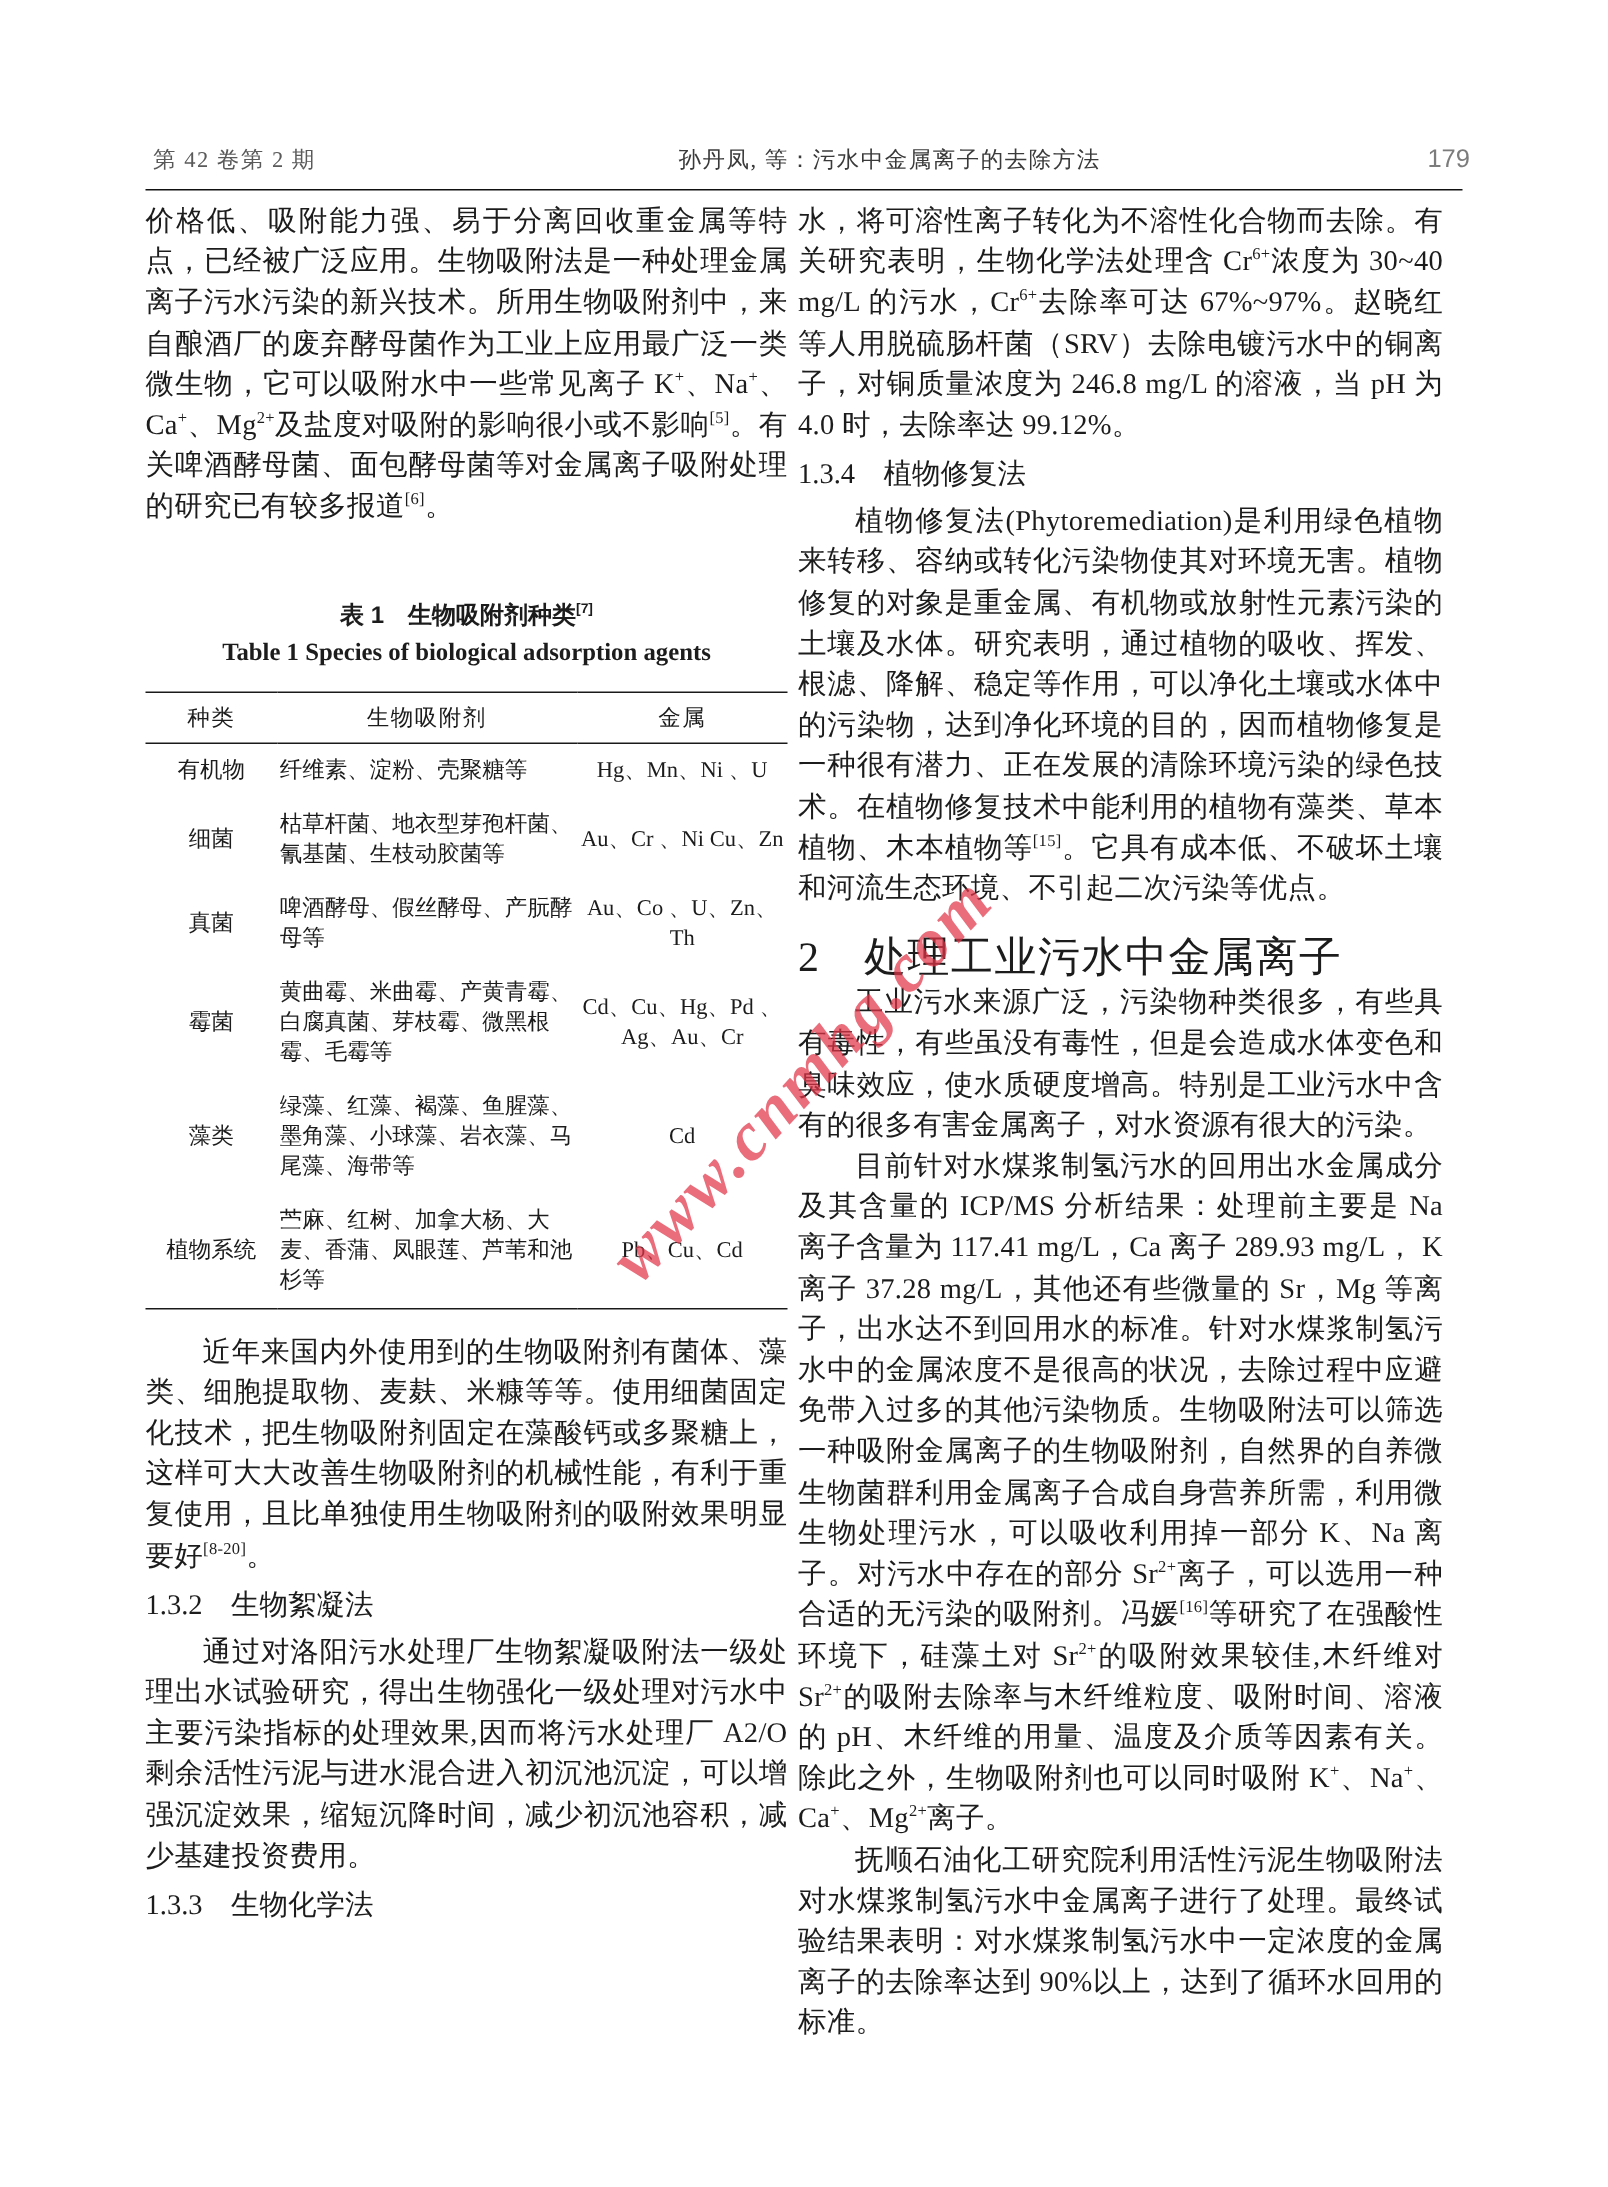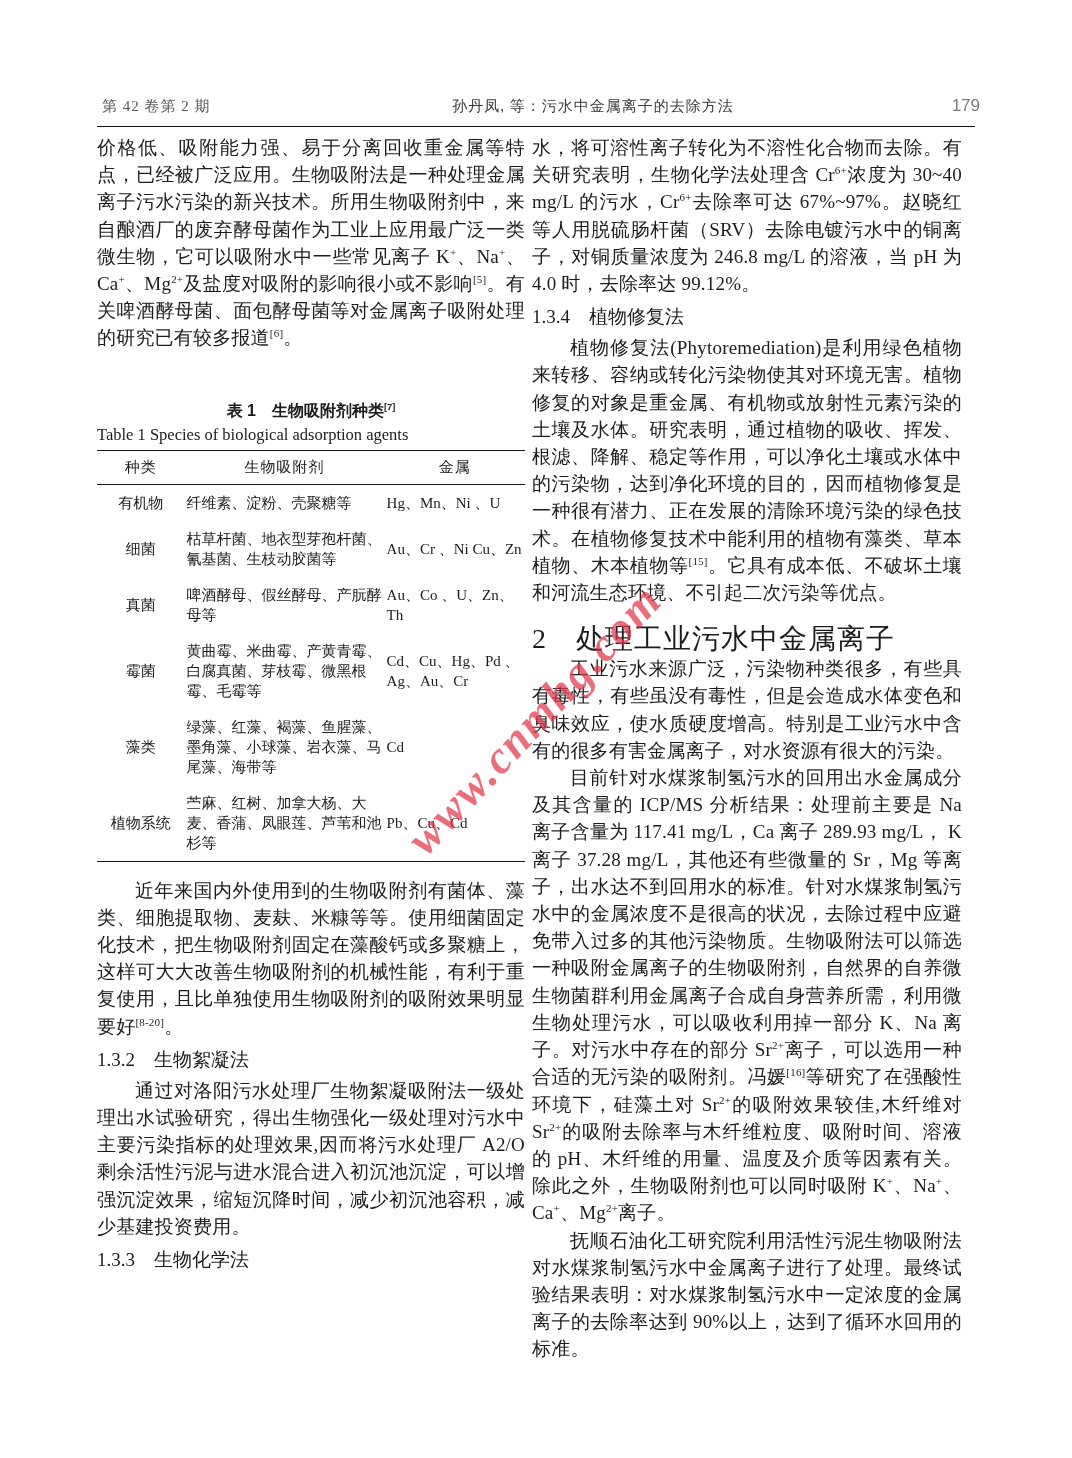--- a/index.html
+++ b/index.html
@@ -56,40 +56,40 @@
 
   
   .tbl-wrap { margin:9px 0 15px; }
   .tbl-title-zh {
     text-align:center; font-weight:bold; font-size:16px; line-height:22px;
     font-family:"Liberation Sans","DejaVu Sans",sans-serif;
     margin-bottom:2px;
     margin-top:48px;
   }
   .tbl-title-en {
-    font-weight:normal; font-size:16.5px; line-height:22px;
+    text-align:center; font-weight:bold; font-size:16.5px; line-height:22px;
     font-family:"Liberation Serif","DejaVu Serif",serif;
-    margin-bottom:4px;
+    margin-bottom:15px;
   }
   table.adsorb {
     width:100%; border-collapse:collapse;
     border-top:1.6px solid #1a1a1a; border-bottom:1.6px solid #1a1a1a;
     font-size:15px;
   }
   table.adsorb th {
     font-weight:normal; border-bottom:1px solid #1a1a1a;
     padding:7px 2px; text-align:center; letter-spacing:1px;
   }
   table.adsorb td { padding:8px 2px; line-height:20px; vertical-align:middle; }
   .c-type   { width:86px; }
   .c-agents { width:202px; }
   .c-metals { width:140px; }
   td.c-type   { text-align:center; }
   td.c-agents { text-align:left; }
-  td.c-metals { }
+  td.c-metals { text-align:center; }
 
   
   .watermark {
     position:absolute; left:330px; top:692px; width:410px; height:56px;
     transform:rotate(-47deg);
     transform-origin:center center;
     font-family:"Liberation Serif","DejaVu Serif",serif;
     font-style:italic; font-weight:bold;
     font-size:46px; letter-spacing:2px;
     color:rgba(224,52,72,0.72);

